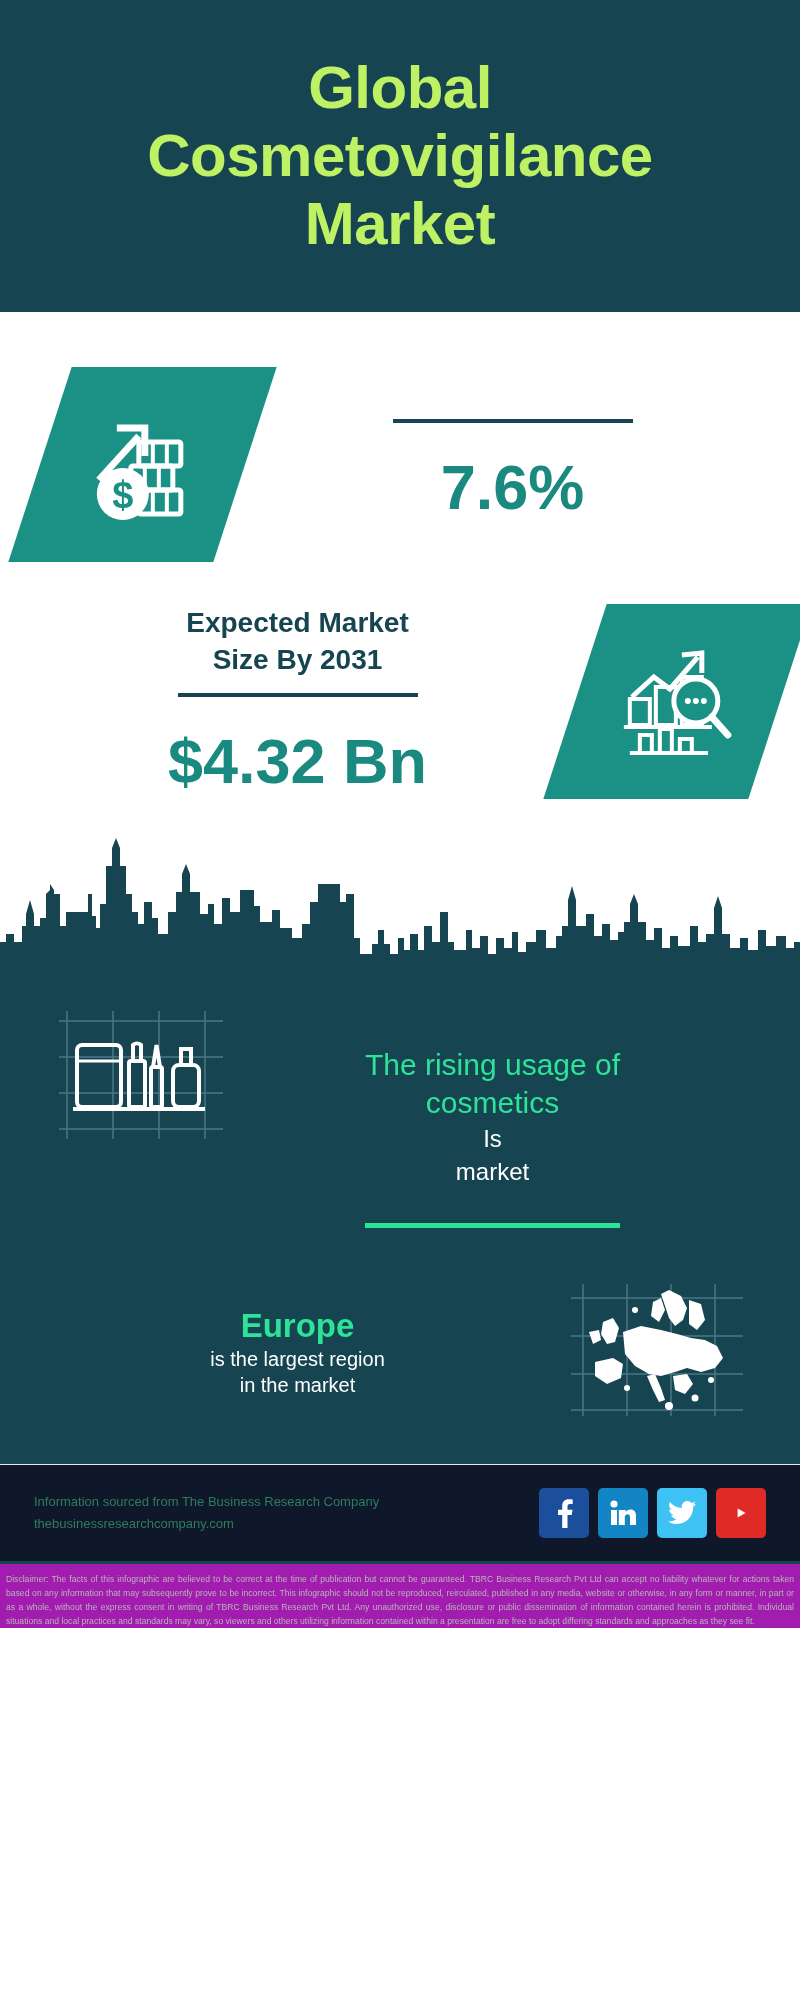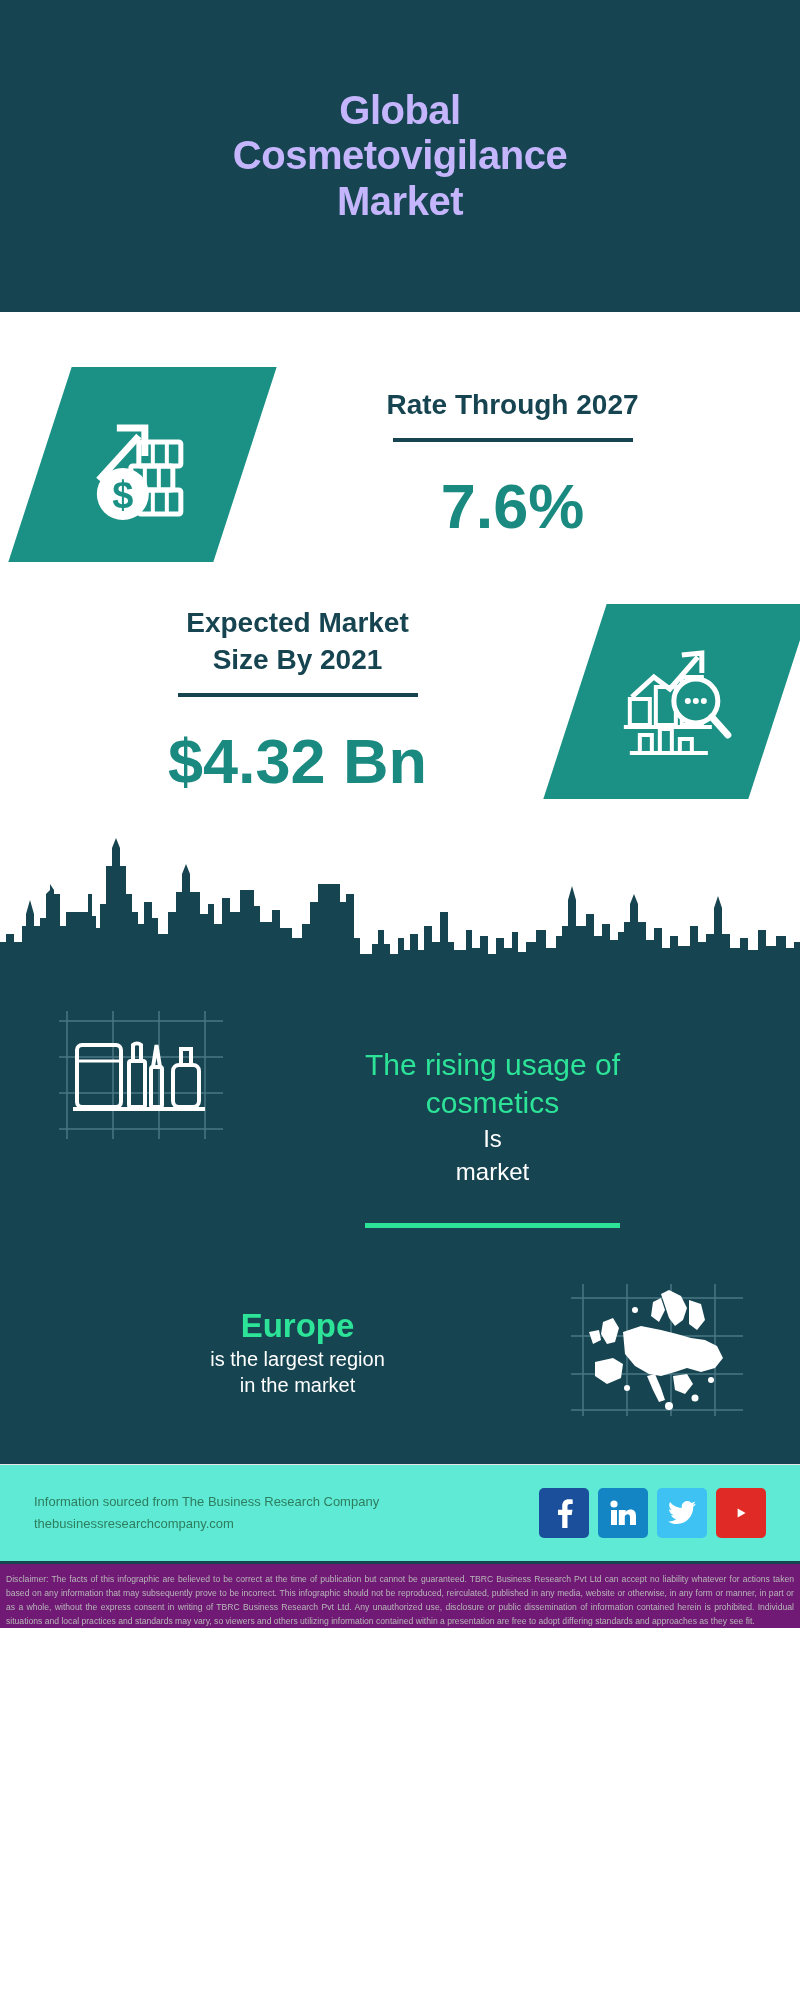--- a/index.html
+++ b/index.html
@@ -12,22 +12,22 @@
   .page { width:800px; height:2000px; position:relative; background:#ffffff; }
 
   
   .header {
     background:#164450;
     height:312px;
     display:flex; align-items:center; justify-content:center;
     padding:0 40px;
   }
   .header-title {
-    color:#c4b5fd;
-    font-size:40px;
+    color:#bef264;
+    font-size:60px;
     font-weight:bold;
     line-height:1.13;
     text-align:center;
     letter-spacing:-0.5px;
   }
 
   
   .stats {
     background:#ffffff;
     height:655px;
@@ -125,21 +125,21 @@
   }
   .region-white {
     color:#ffffff;
     font-size:20px;
     line-height:1.28;
   }
   .region-map { flex:0 0 auto; width:185px; }
 
   
   .footer {
-    background:#5eead4;
+    background:#0f172a;
     height:97px;
     display:flex; align-items:center;
     padding:0 34px 0 34px;
     border-top:1px solid #e6e6e6;
   }
   .footer-text { flex:1; }
   .footer-line {
     color:#2e7d5e;
     font-size:13px;
     line-height:1.65;
@@ -149,21 +149,21 @@
     width:50px; height:50px; border-radius:5px;
     display:flex; align-items:center; justify-content:center;
   }
   .s-fb { background:#1b4f9c; }
   .s-li { background:#1385c4; }
   .s-tw { background:#3ec1f3; }
   .s-yt { background:#e02a26; }
 
   
   .disclaimer {
-    background:#701a75;
+    background:#a21caf;
     border-top:3px solid #164450;
     padding:9px 6px 0 6px;
     color:#b7b7b7;
     font-size:8.6px;
     line-height:1.62;
     text-align:justify;
   }
 </style>
 </head>
 <body>
@@ -199,34 +199,33 @@
           <rect x="56" y="84" width="42" height="24" rx="2" stroke="#ffffff" stroke-width="5" fill="none"></rect>
           <line x1="70" y1="84" x2="70" y2="108" stroke="#ffffff" stroke-width="4"></line>
           <line x1="84" y1="84" x2="84" y2="108" stroke="#ffffff" stroke-width="4"></line>
 
           <circle cx="40" cy="88" r="26" fill="#ffffff"></circle>
           <text x="40" y="102" font-family="Liberation Sans, sans-serif" font-size="38" font-weight="bold" fill="#1a9184" text-anchor="middle">$</text>
         </svg>
       </div>
       <div class="stat-text">
         <div class="stat-label">
-          <div>Rate Through 2027</div>
         </div>
         <div class="stat-rule"></div>
         <div class="stat-value">7.6%</div>
       </div>
       <div class="row1-pad-right"></div>
     </div>
 
     <div class="stat-row stat-row-2">
       <div class="row1-pad-right"></div>
       <div class="stat-text">
         <div class="stat-label">
           <div>Expected Market</div>
-          <div>Size By 2021</div>
+          <div>Size By 2031</div>
         </div>
         <div class="stat-rule"></div>
         <div class="stat-value">$4.32 Bn</div>
       </div>
       <div class="para">
         <svg width="124" height="118" viewBox="0 0 124 118" fill="none">
 
           <path d="M16 54 L38 34 L54 46 L82 14" stroke="#ffffff" stroke-width="5" fill="none"></path>
           <path d="M66 12 L86 10 L86 30" stroke="#ffffff" stroke-width="5" fill="none"></path>
 

